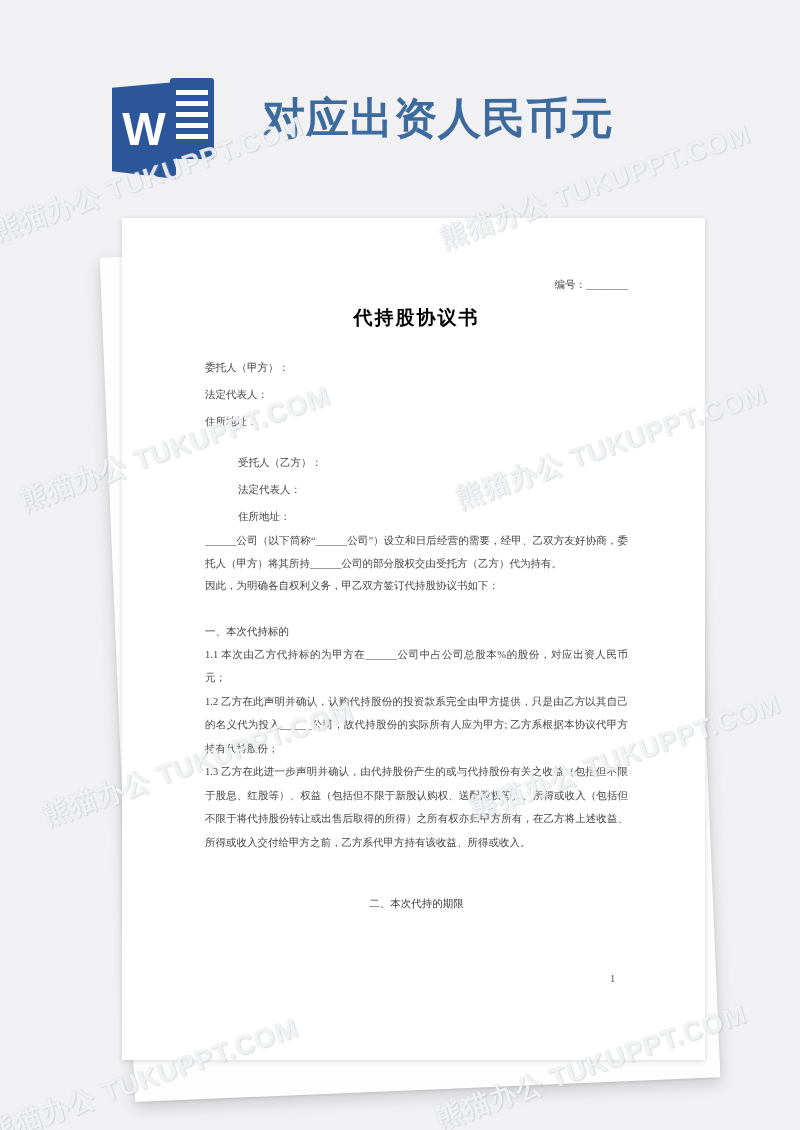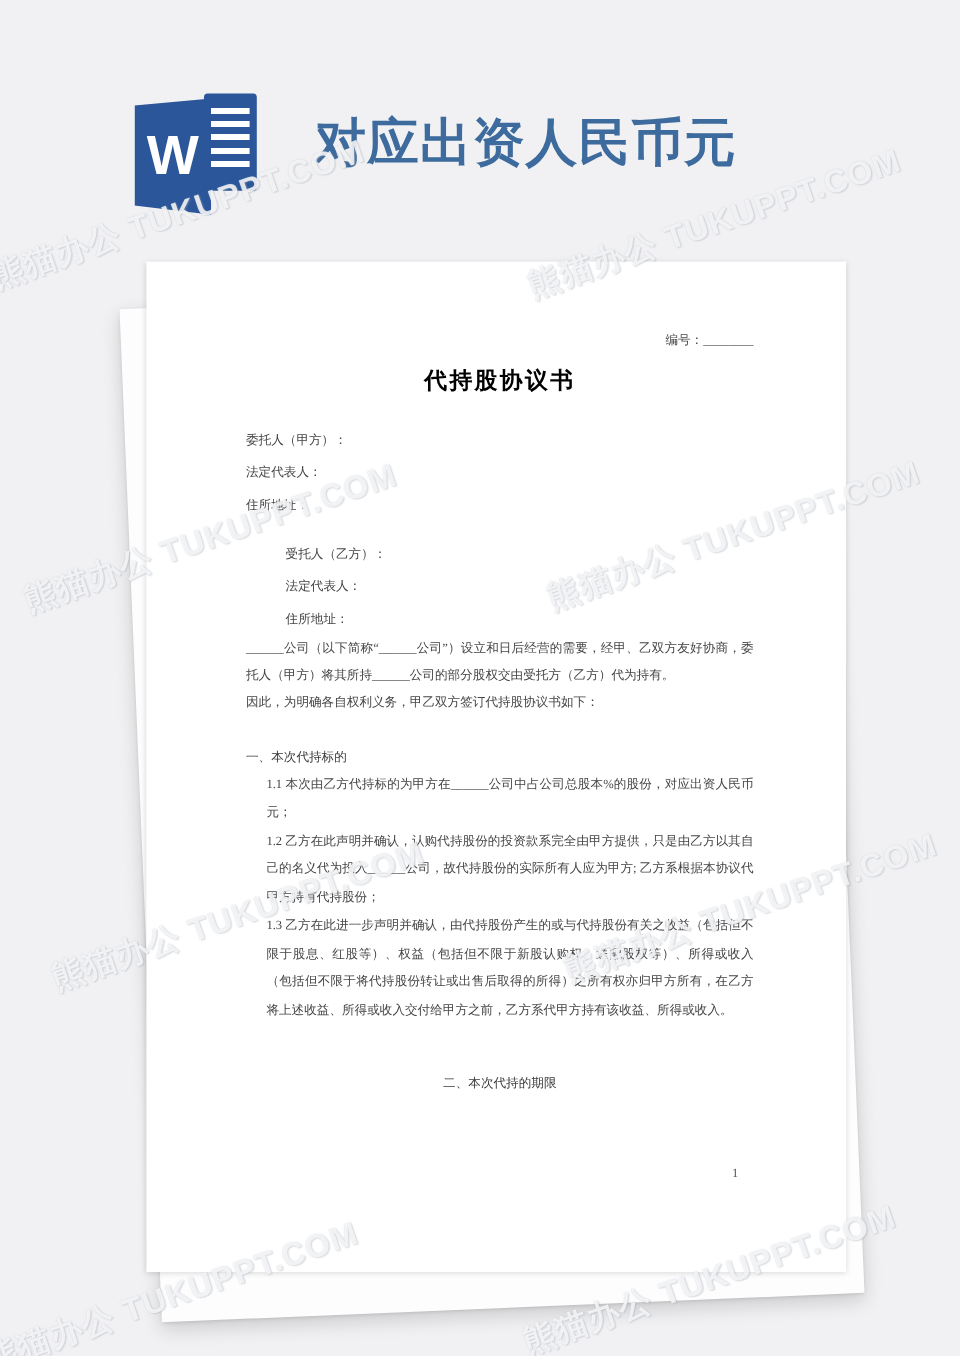--- a/index.html
+++ b/index.html
@@ -63,21 +63,21 @@
     line-height: 28px; margin-top: 12px; letter-spacing: 2px;
   }
   .party-block { margin-top: 22px; }
   .party-block.second { margin-top: 14px; margin-left: 33px; }
   .party-line { line-height: 27px; }
   .whereas-label { margin-top: 18px; line-height: 23px; }
   .para { line-height: 22.5px; text-align: justify; text-align-last: left; }
   .sec-heading { font-weight: normal; color: #3a3a3a; line-height: 23px; }
   .sec1-heading { margin-top: 22px; }
   .sec2-heading { margin-top: 38px; text-align: center; }
-  .clause { line-height: 23.5px; text-align: justify; text-align-last: left; margin-left: 17px; }
+  .clause { line-height: 23.5px; text-align: justify; text-align-last: left; }
   .page-number {
     position: absolute; left: 488px; top: 755px;
     font-size: 10.5px; color: #555555;
   }
 
   
   .wm {
     position: absolute; z-index: 40; pointer-events: none;
     font-family: "Liberation Sans", sans-serif;
     font-weight: bold; font-size: 27px; white-space: nowrap;

